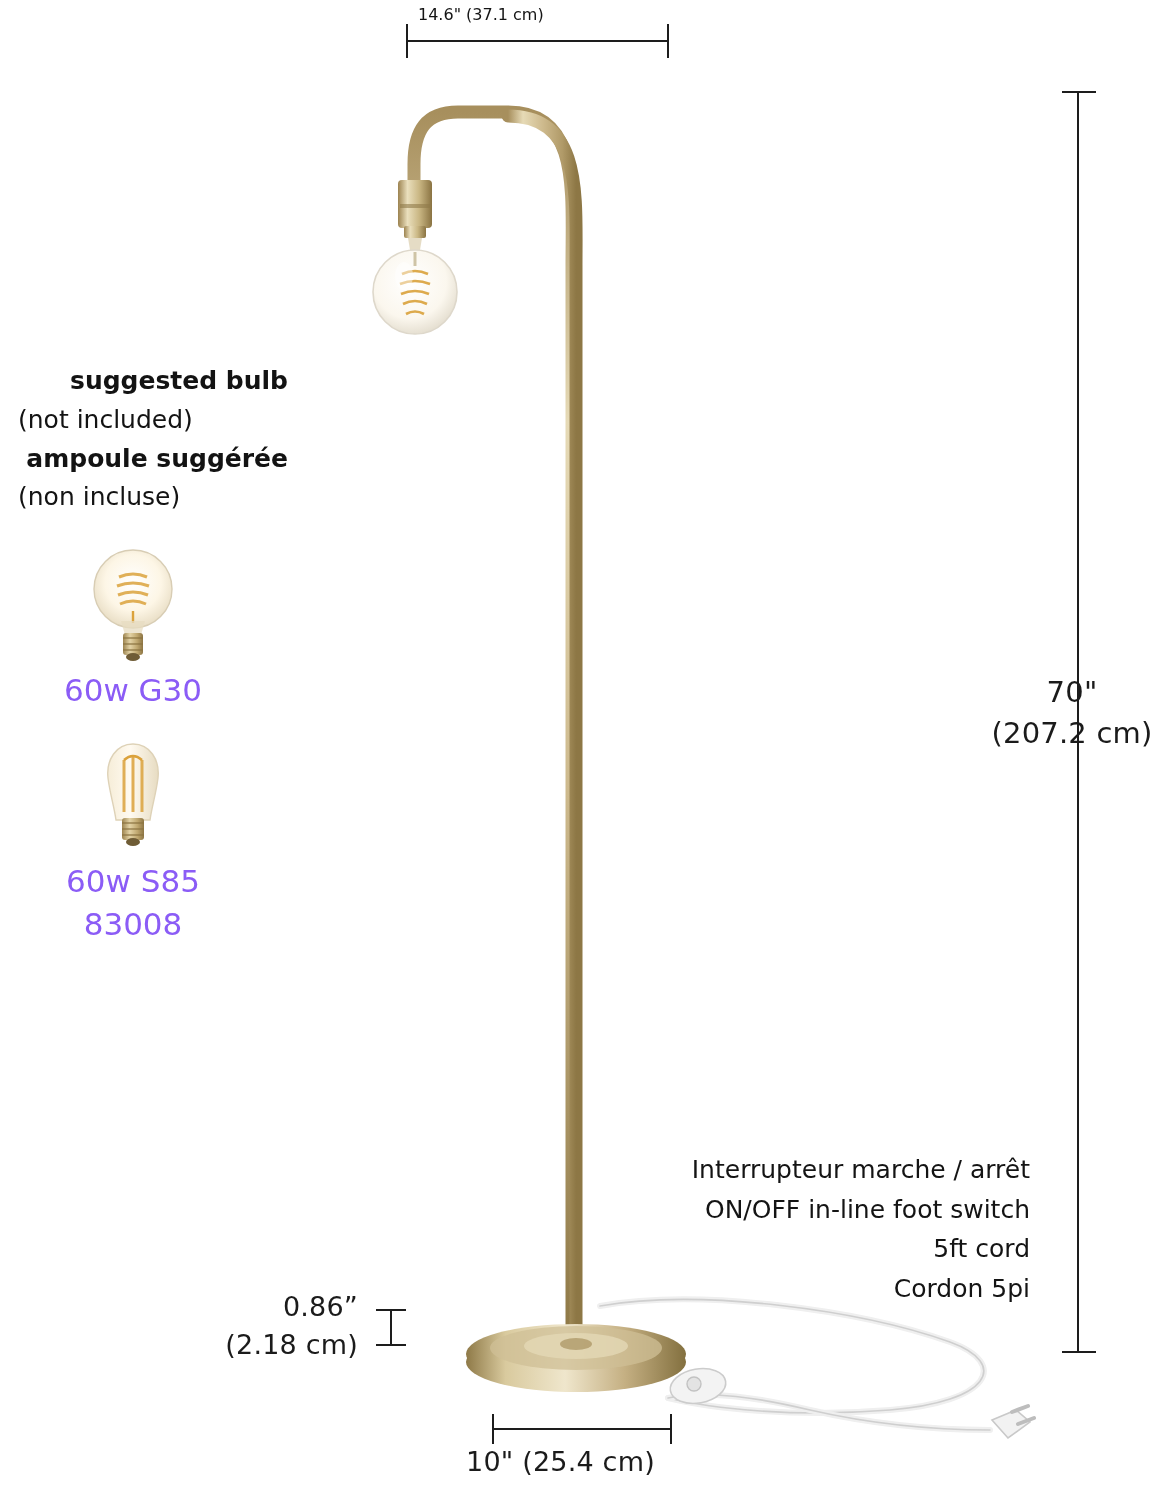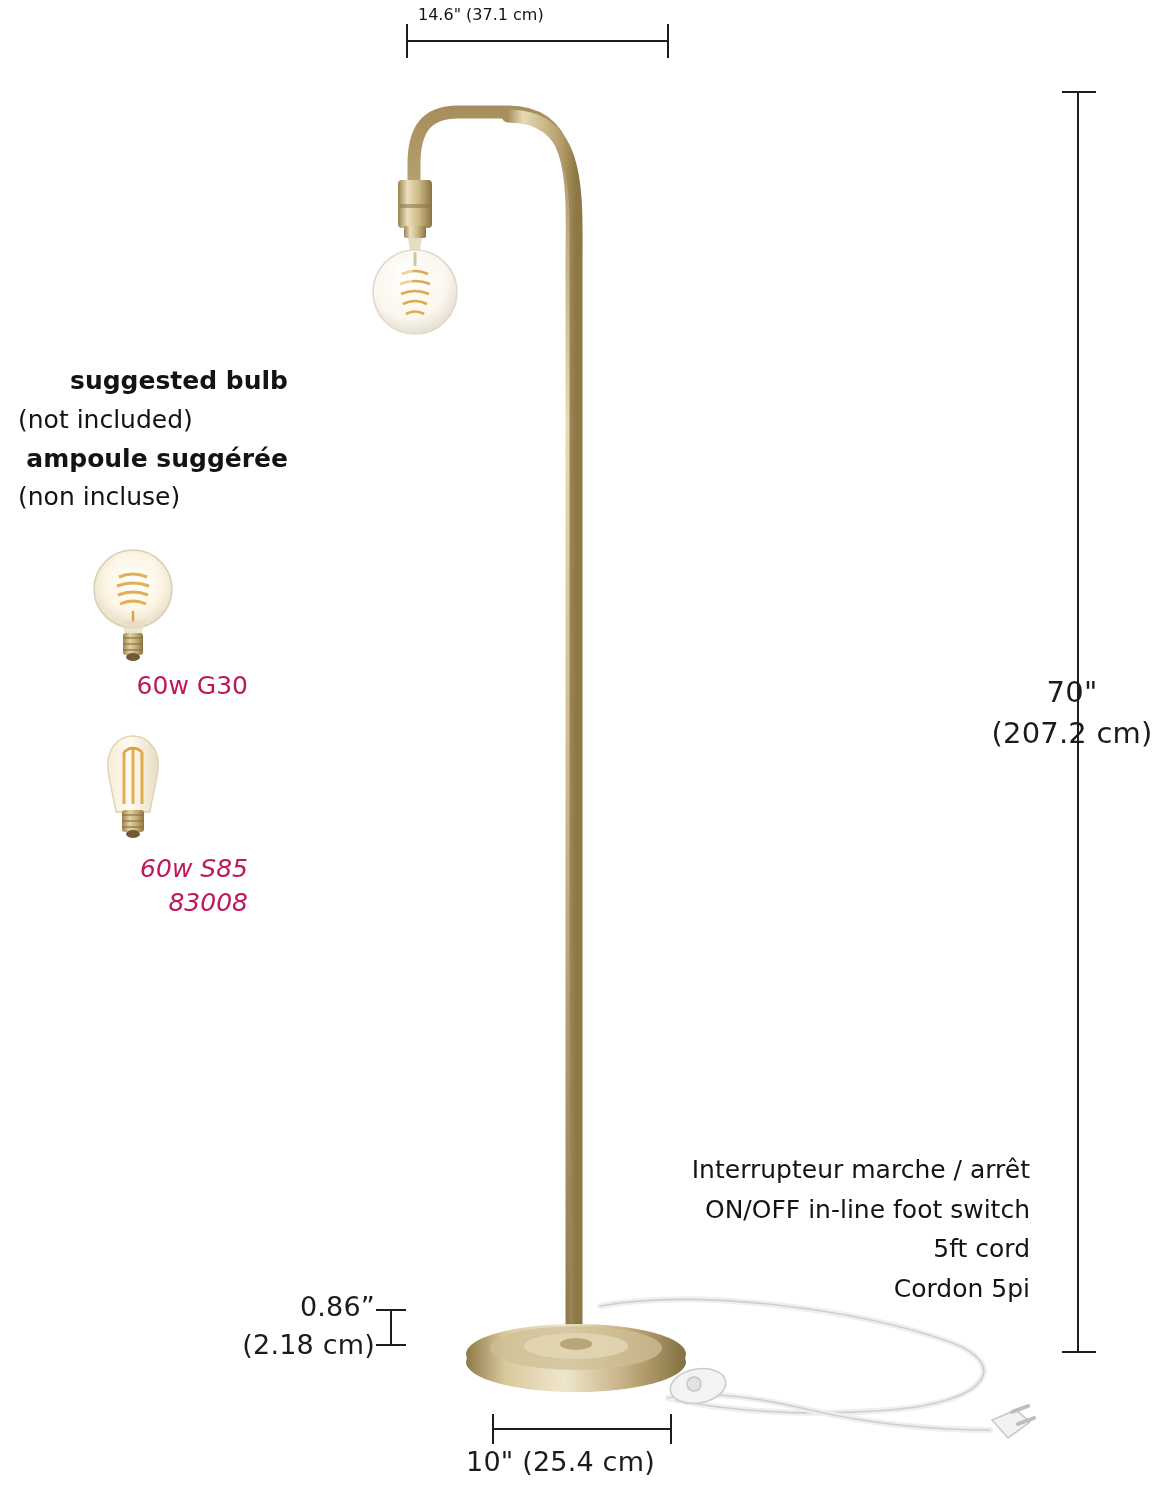--- a/index.html
+++ b/index.html
@@ -46,41 +46,41 @@
   #right-dim-cap-t { left: 1062px; top: 91px; width: 34px; height: 2px; background: #1d1d1d; }
   #right-dim-cap-b { left: 1062px; top: 1351px; width: 34px; height: 2px; background: #1d1d1d; }
   #right-dim-label {
     left: 988px; top: 672px; width: 168px; text-align: center; line-height: 1.42;
   }
 
   
   #base-dim-line { left: 390px; top: 1310px; width: 2px; height: 36px; background: #1d1d1d; }
   #base-dim-cap-t { left: 376px; top: 1309px; width: 30px; height: 2px; background: #1d1d1d; }
   #base-dim-cap-b { left: 376px; top: 1344px; width: 30px; height: 2px; background: #1d1d1d; }
-  #base-dim-label { left: 215px; top: 1288px; width: 160px; text-align: right; line-height: 1.42; }
+  #base-dim-label { left: 198px; top: 1288px; width: 160px; text-align: right; line-height: 1.42; }
 
   
   #bottom-dim-line { left: 492px; top: 1428px; width: 180px; height: 2px; background: #1d1d1d; }
   #bottom-dim-cap-l { left: 492px; top: 1414px; width: 2px; height: 30px; background: #1d1d1d; }
   #bottom-dim-cap-r { left: 670px; top: 1414px; width: 2px; height: 30px; background: #1d1d1d; }
   #bottom-dim-label { left: 466px; top: 1446px; }
 
   
   #bulb-block { left: 18px; top: 362px; width: 270px; }
   .bulb-head-bold {
     font-size: 25px; font-weight: bold; color: #131313; line-height: 1.55;
     white-space: nowrap;
     text-align: right;
   }
   .bulb-head-reg {
     font-size: 25px; color: #131313; line-height: 1.55; white-space: nowrap;
   }
   .bulb-item { margin-top: 16px; text-align: center; width: 230px; }
   .bulb-caption {
-    font-size: 25px; color: #be185d; line-height: 1.38; text-align: right;
+    font-size: 31px; color: #8b5cf6; line-height: 1.38; text-align: center;
   }
   .bulb-art { height: 126px; display: flex; align-items: flex-end; justify-content: center; }
 
   
   #cord-text { left: 660px; top: 1150px; width: 370px; text-align: right; }
   #cord-text div { font-size: 25px; color: #141414; line-height: 1.58; white-space: nowrap; }
 
   
   #lamp-art { left: 330px; top: 60px; width: 420px; height: 1340px; }
   #cord-art { left: 560px; top: 1280px; width: 560px; height: 180px; }
@@ -147,21 +147,21 @@
 
           <rect x="50" y="90" width="20" height="22" rx="3" fill="url(#brassCap)"></rect>
           <path d="M50 95 H70 M50 101 H70 M50 107 H70" stroke="#8a7340" stroke-width="1.4" opacity="0.8"></path>
           <ellipse cx="60" cy="114" rx="7" ry="4" fill="#6f5c36"></ellipse>
         </svg>
       </div>
       <div class="bulb-caption">60w G30</div>
     </div>
 
 
-    <div class="bulb-item" style="margin-top:22px;font-style:italic;">
+    <div class="bulb-item" style="margin-top:22px;">
       <div class="bulb-art">
         <svg width="110" height="126" viewBox="0 0 110 126">
           <defs>
             <linearGradient id="edglass" x1="0" y1="0" x2="1" y2="0">
               <stop offset="0%" stop-color="#f6edd8"></stop>
               <stop offset="45%" stop-color="#fffaf0"></stop>
               <stop offset="100%" stop-color="#e7dcc2"></stop>
             </linearGradient>
           </defs>
           <path d="M55 10 C72 10 82 26 80 44 C78 60 74 72 72 86 L38 86 C36 72 32 60 30 44 C28 26 38 10 55 10 Z" fill="url(#edglass)" stroke="#ded2b7" stroke-width="1.4"></path>

